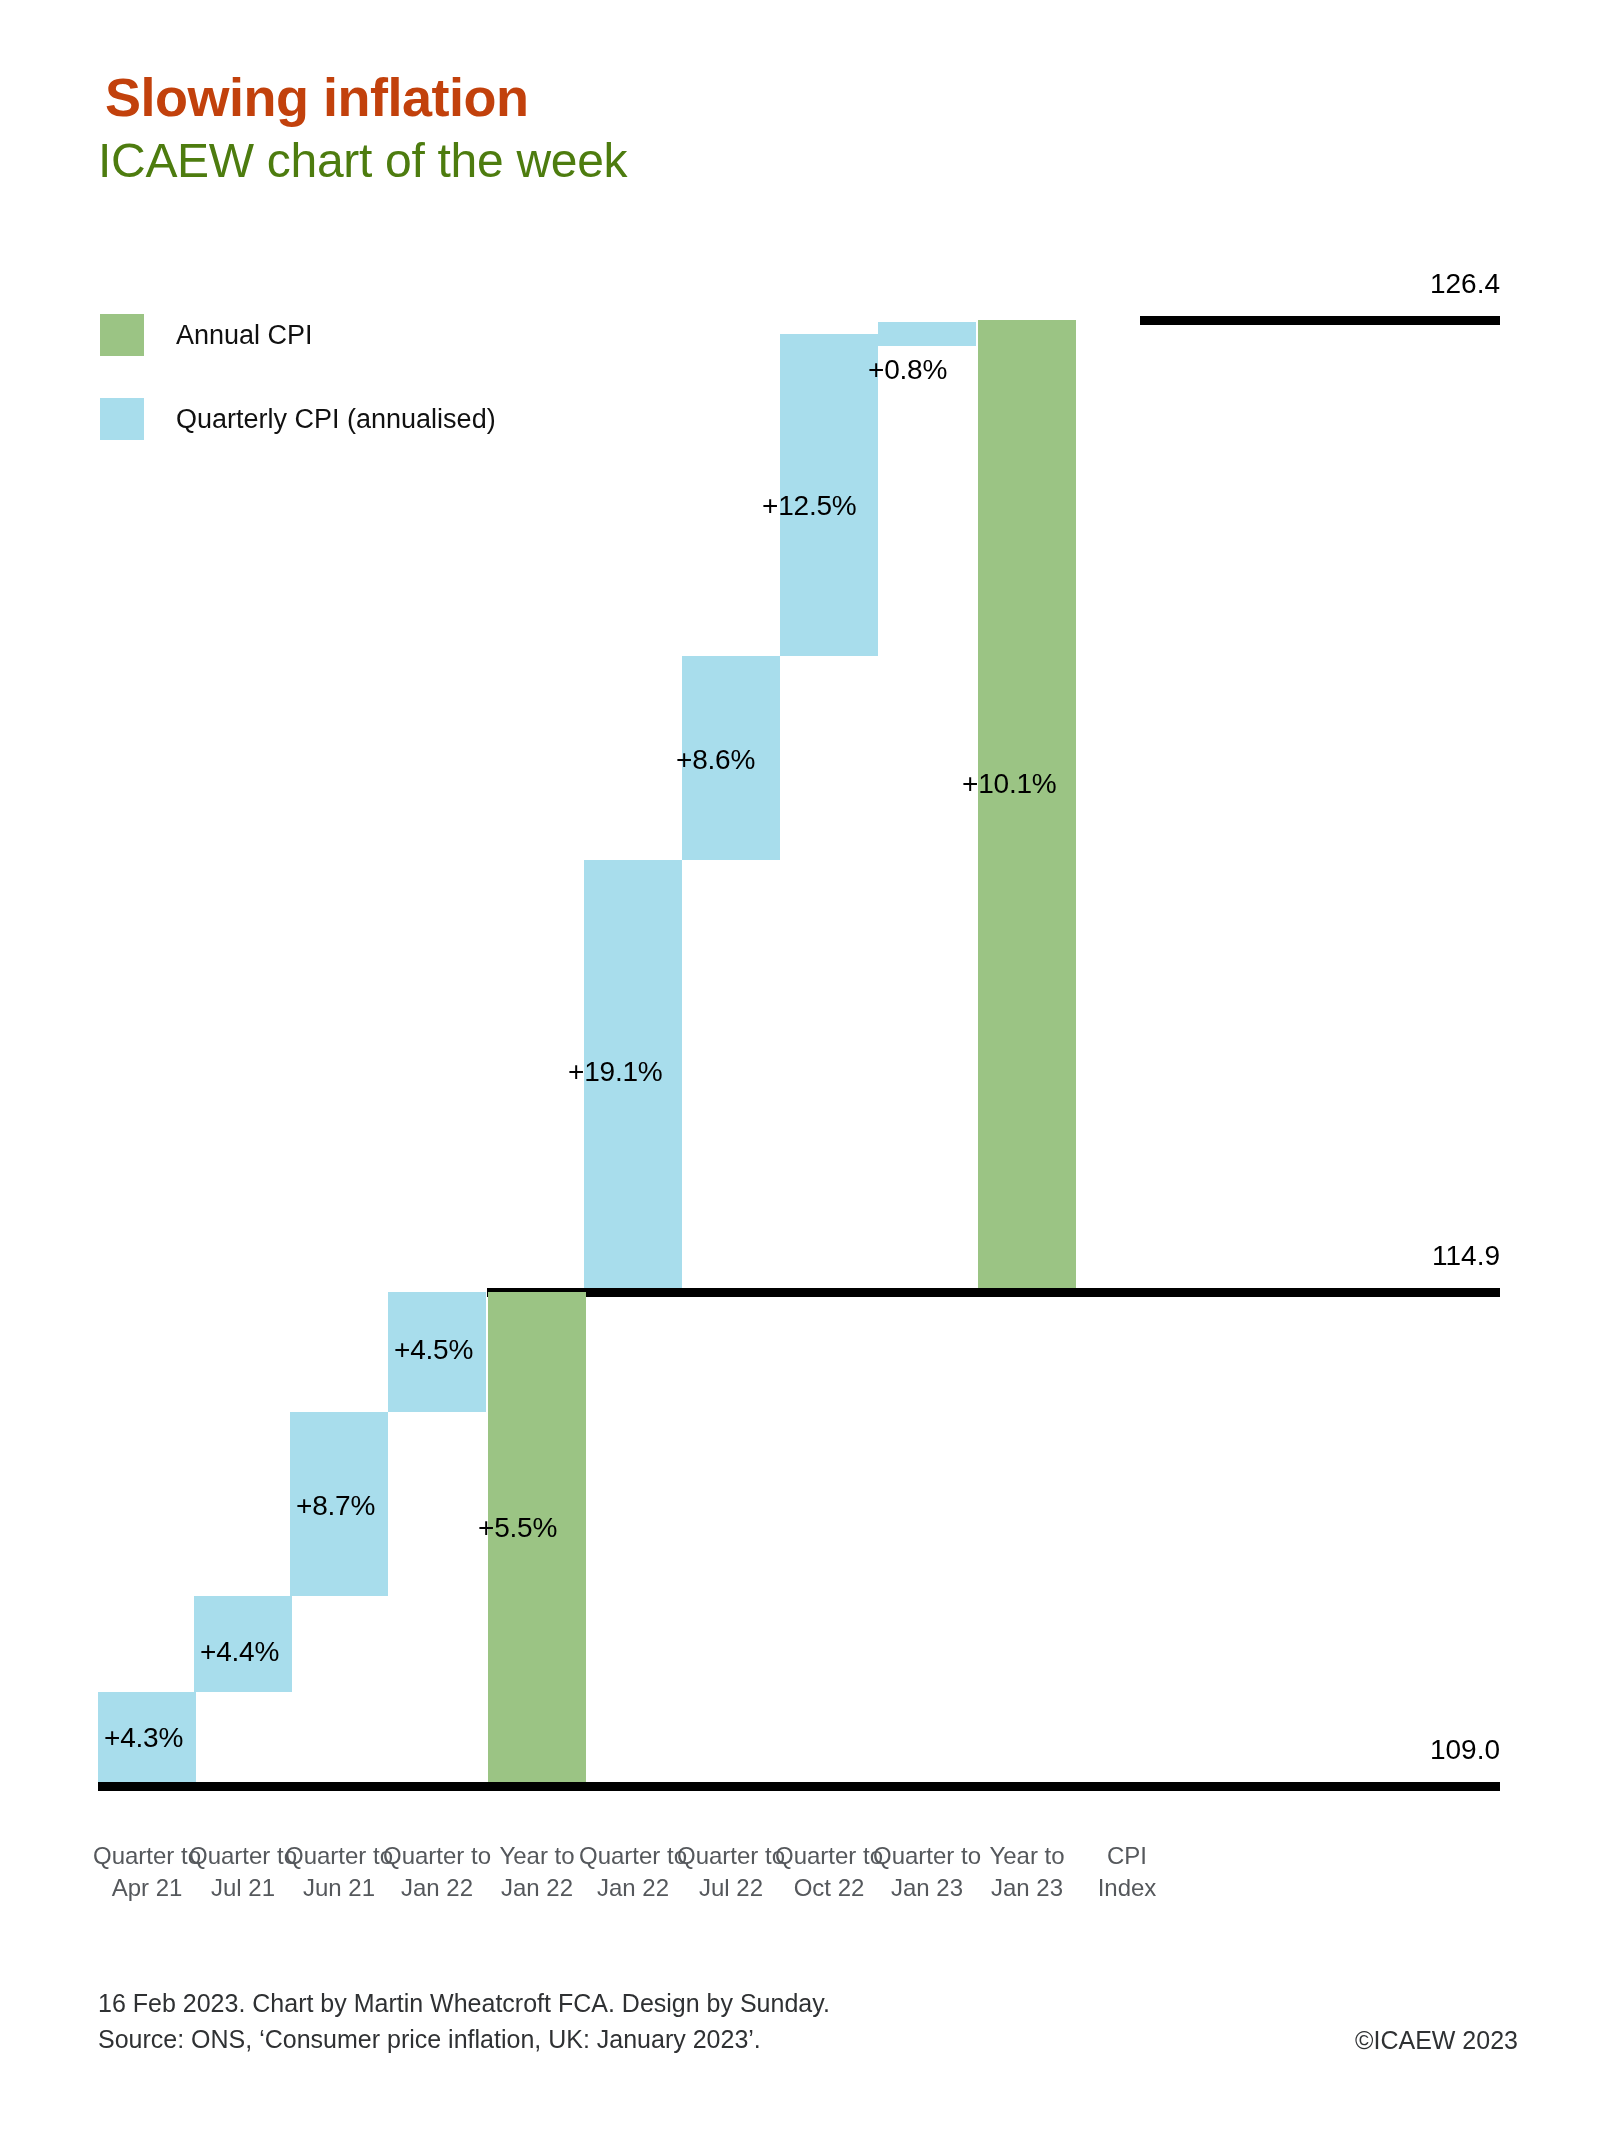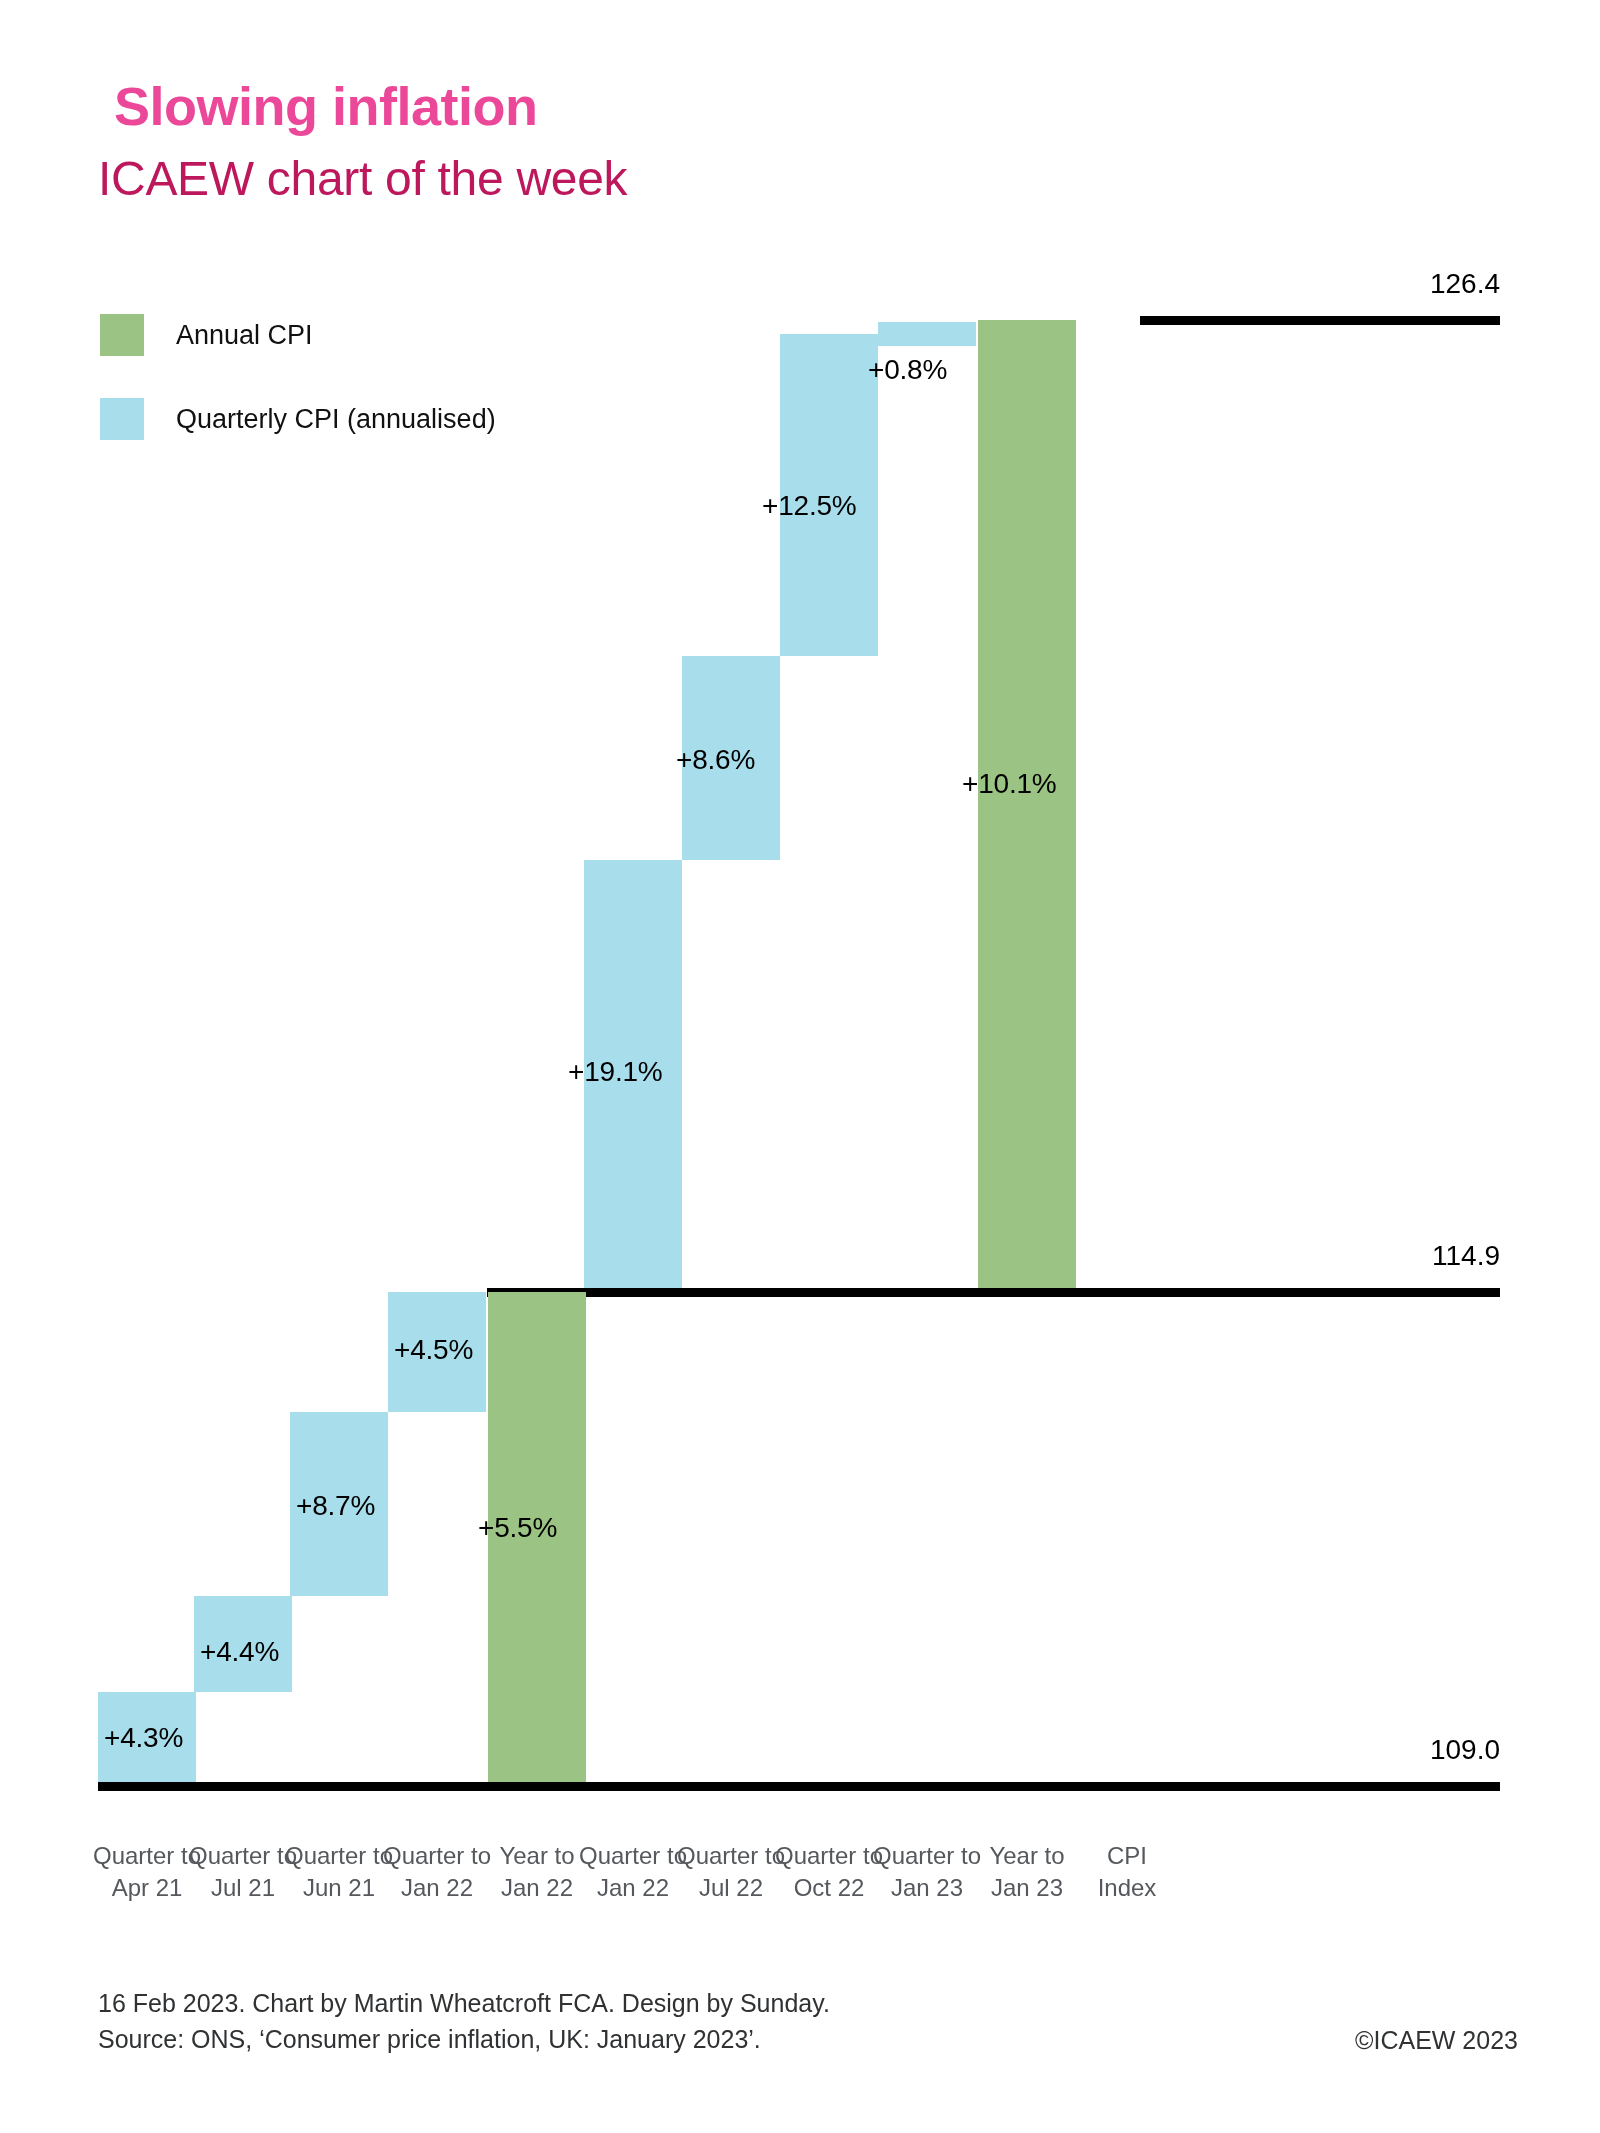--- a/index.html
+++ b/index.html
@@ -21,30 +21,30 @@
     position: absolute;
     left: 98px;
     top: 62px;
     width: 1200px;
   }
   #chart-title {
     font-size: 54px;
     font-weight: bold;
     letter-spacing: -0.5px;
     line-height: 1.05;
-    margin: 16px;
-    color: #ec4899;
+    margin: 7px;
+    color: #c2410c;
   }
   #chart-subtitle {
     font-size: 48px;
     font-weight: normal;
     letter-spacing: -0.3px;
     line-height: 1.18;
     margin: 6px 0 0 0;
-    color: #be185d;
+    color: #4d7c0f;
   }
 
   
   #legend {
     position: absolute;
     left: 100px;
     top: 312px;
     width: 560px;
   }
   .legend-row {

